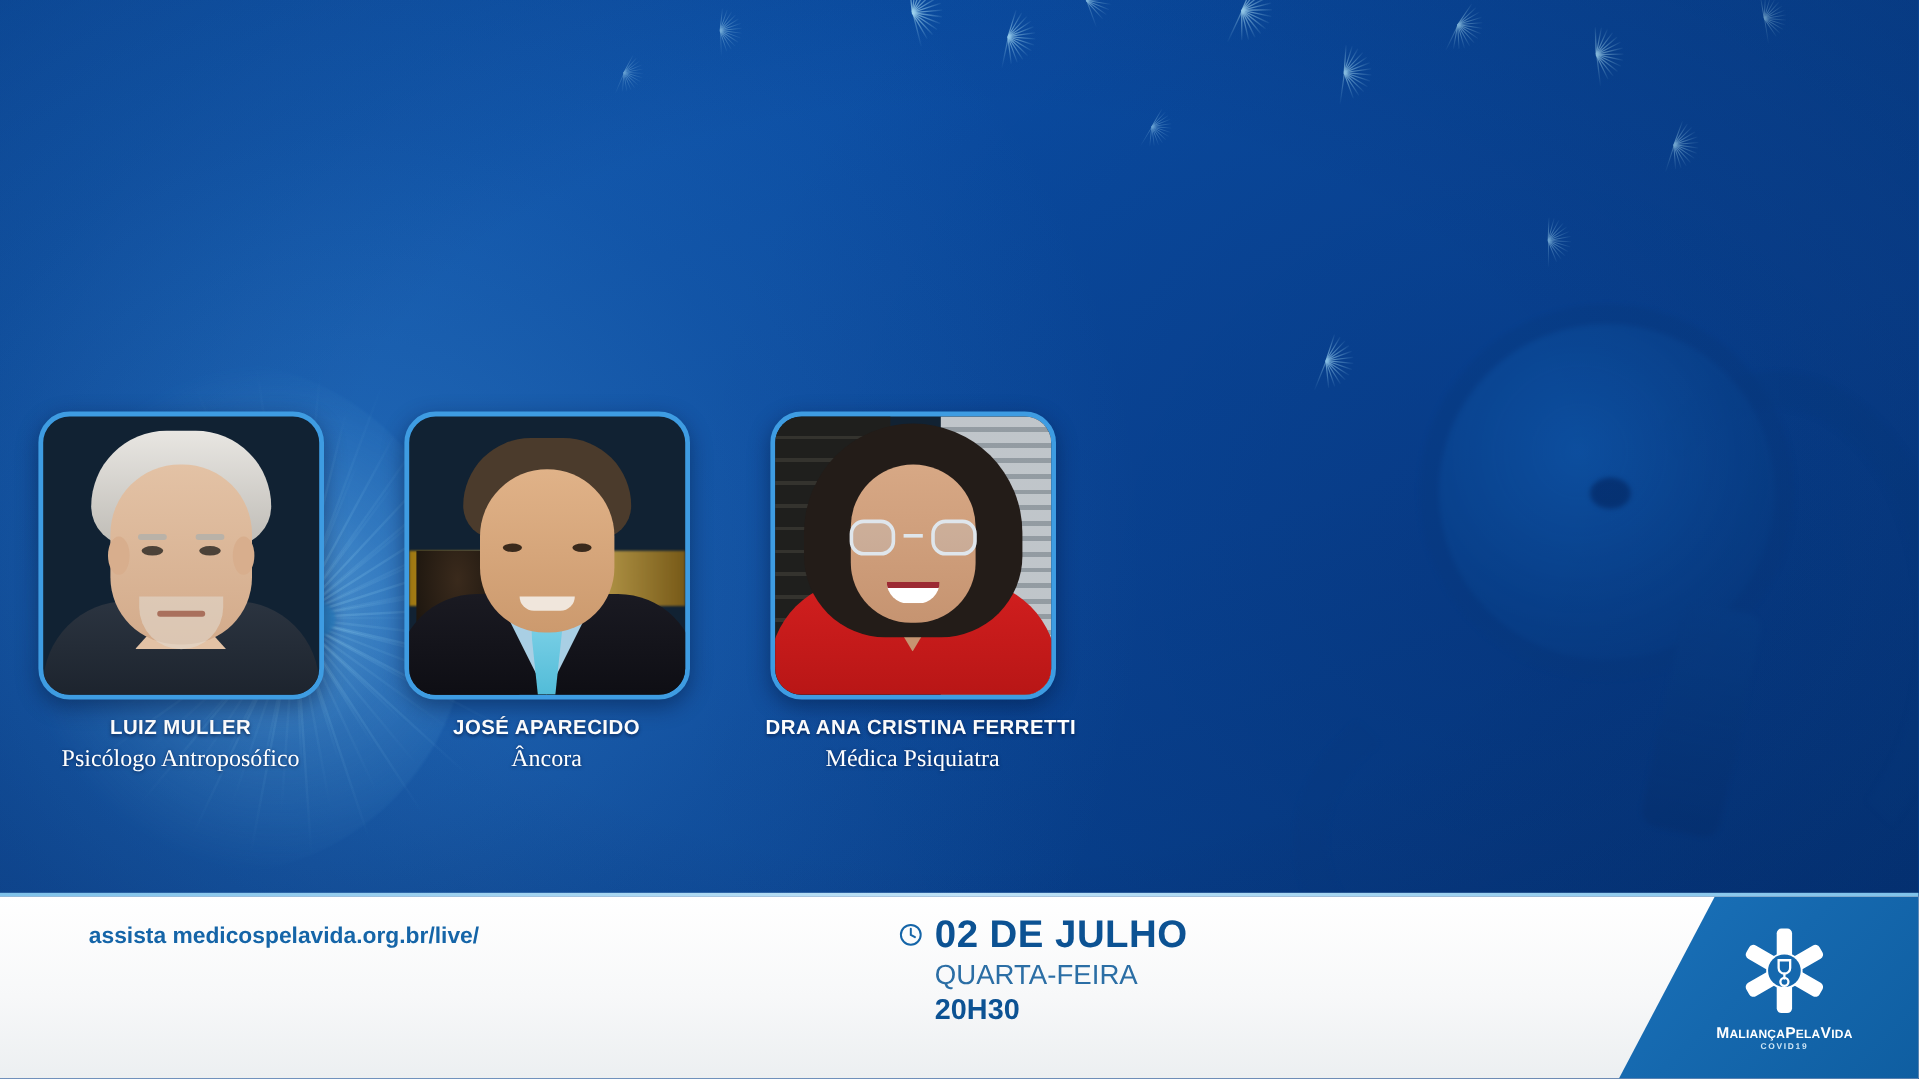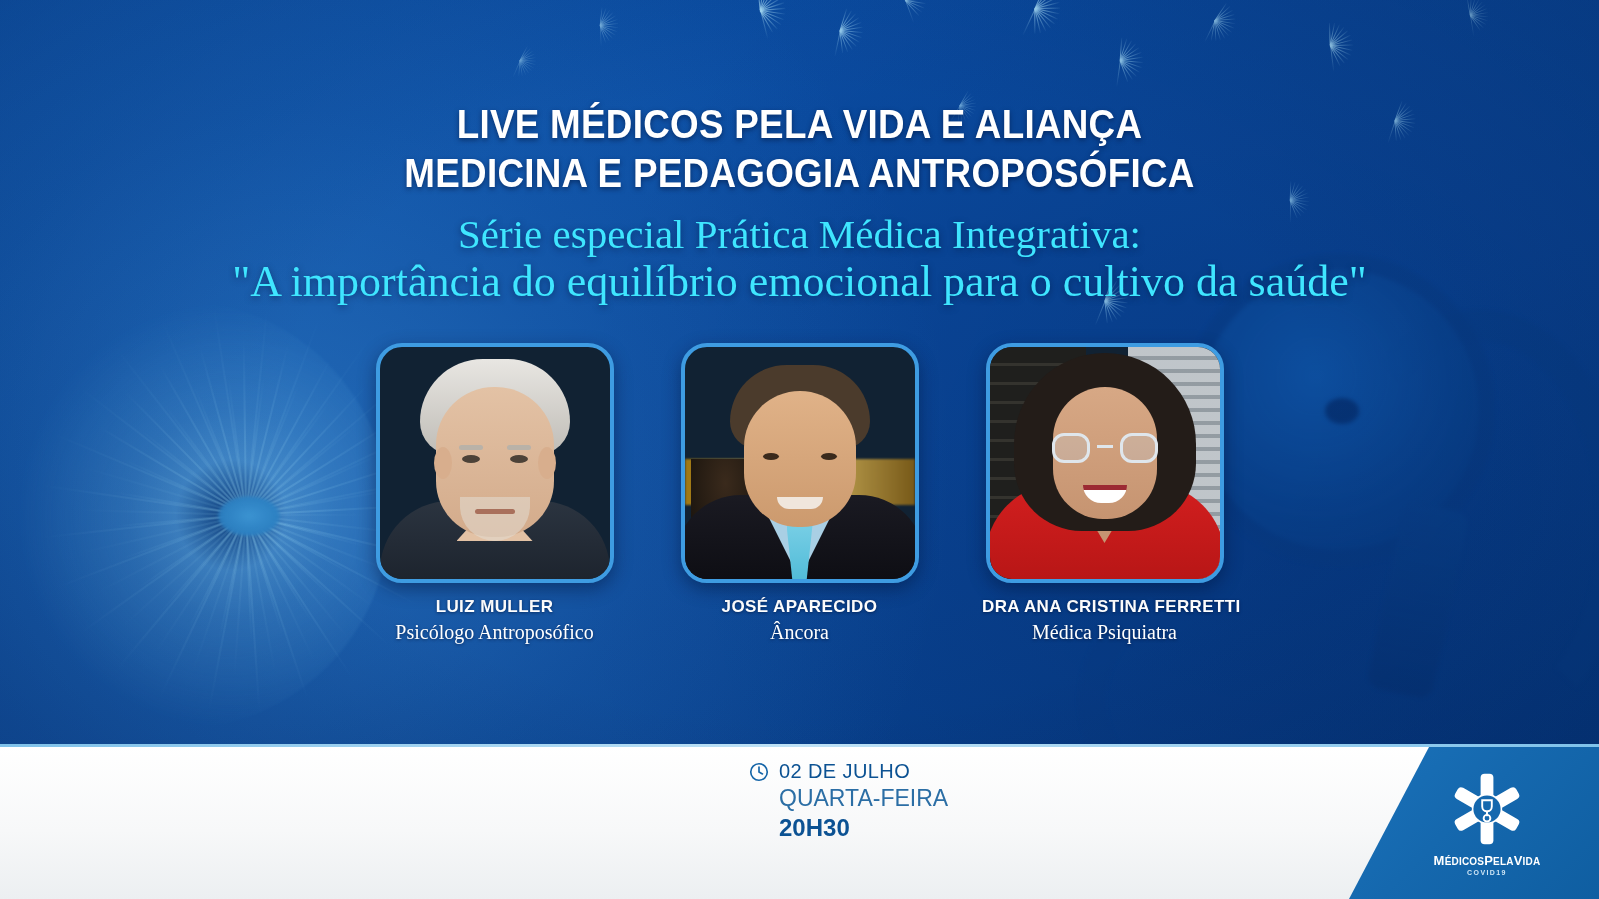--- a/index.html
+++ b/index.html
@@ -99,21 +99,21 @@
   .subtitle{ margin-top:12px; }
   .sub-line{
     color:#3fe6ff; font-family:"Liberation Serif", serif; font-size:41px; line-height:48px;
     text-shadow:0 2px 6px rgba(0,22,60,0.5); white-space:nowrap;
   }
   .sub-line.big{ font-size:44px; }
 
   
   .speakers{
     position:absolute; top:343px; left:0; right:0; z-index:6;
-    display:flex; justify-content:center; align-items:flex-start; gap:60px;
+    display:flex; align-items:flex-start; gap:60px;padding-left:28px;
   }
   .speaker{ width:245px; text-align:center; }
   .photo{
     width:238px; height:240px; margin:0 auto; border-radius:26px;
     border:4px solid #3e9ce2; overflow:hidden; position:relative;
     box-shadow:0 6px 18px rgba(0,18,54,0.45);
     background:#123;
   }
   .photo .inner{ position:absolute; inset:0; }
   .p1 .hair{ position:absolute; left:50%; top:12px; width:150px; height:96px; transform:translateX(-50%);
@@ -191,21 +191,21 @@
     position:absolute; left:0; right:0; top:-3px; height:3px;
     background:linear-gradient(90deg,#7fc2ea,#bfe2f6 50%,#7fc2ea);
   }
   .assista{ position:absolute; left:74px; top:17px; }
   .assista-title{ color:#1565a8; font-weight:bold; font-size:23px; letter-spacing:.6px; }
   .assista-url{ color:#1565a8; font-weight:bold; font-size:19px; margin-top:6px; }
 
   .when{ position:absolute; left:748px; top:13px; }
   .when-row{ display:flex; align-items:center; gap:9px; }
   .clock-icon{ width:22px; height:22px; flex:0 0 auto; }
-  .when-date{ color:#0c5293; font-weight:normal; font-size:20px; letter-spacing:.4px; }
+  .when-date{ color:#0c5293; font-weight:bold; font-size:32px; letter-spacing:.4px; }
   .when-day{ color:#2b6ea5; font-size:23px; margin-top:2px; margin-left:31px; }
   .when-time{ color:#0c5293; font-weight:bold; font-size:24px; margin-top:2px; margin-left:31px; }
 
   .logo-panel{
     position:absolute; right:0; bottom:0; width:250px; height:152px;
     background:linear-gradient(135deg,#1a72ba 0%, #1568ae 45%, #0f5ea1 100%);
     clip-path:polygon(32% 0, 100% 0, 100% 100%, 0 100%);
   }
   .logo-wrap{ position:absolute; right:28px; top:22px; width:168px; text-align:center; }
   .logo-star{ width:80px; height:80px; margin:0 auto; position:relative; }
@@ -532,28 +532,20 @@
       <div class="tube"></div>
       <div class="tube2"></div>
       <div class="bell"></div>
       <div class="bell-dot"></div>
       <div class="stem"></div>
     </div>
 
     <div class="vignette"></div>
   </div>
 
-  <div class="titles">
-    <div class="title-line">LIVE MÉDICOS PELA VIDA E ALIANÇA</div>
-    <div class="title-line">MEDICINA E PEDAGOGIA ANTROPOSÓFICA</div>
-    <div class="subtitle">
-      <div class="sub-line">Série especial Prática Médica Integrativa:</div>
-      <div class="sub-line big">"A importância do equilíbrio emocional para o cultivo da saúde"</div>
-    </div>
-  </div>
 
   <div class="speakers">
 
     <div class="speaker">
       <div class="photo">
         <div class="inner p1">
           <div class="shirt"></div>
             <div class="collar"></div>
           <div class="hair"></div>
             <div class="face"></div>
@@ -607,20 +599,21 @@
       </div>
       <div class="sp-name">DRA ANA CRISTINA FERRETTI</div>
       <div class="sp-role">Médica Psiquiatra</div>
     </div>
   </div>
 
   <div class="footer">
     <div class="footer-topline"></div>
 
     <div class="assista">
+      <div class="assista-url">assista medicospelavida.org.br/live/</div>
     </div>
 
     <div class="when">
       <div class="when-row">
         <span class="clock-icon">
           <svg viewBox="0 0 24 24" width="22" height="22" fill="none" stroke="#1565a8" stroke-width="1.8">
             <circle cx="12" cy="12" r="9"></circle>
             <path d="M12 6.5 V12 L15.8 14.1" stroke-linecap="round"></path>
           </svg>
         </span>
@@ -642,20 +635,20 @@
             <circle cx="50" cy="50" r="19" fill="#ffffff"></circle>
             <circle cx="50" cy="50" r="17" fill="#1568ae"></circle>
             <g stroke="#ffffff" stroke-width="2.4" fill="none" stroke-linecap="round">
               <path d="M44 39 h12 v8 a6 6 0 0 1 -12 0 z"></path>
               <path d="M50 53 v5"></path>
               <circle cx="50" cy="61.5" r="4.2"></circle>
             </g>
           </svg>
         </div>
         <div class="logo-text">
-          <span>M</span><span class="sm">ÉDICOS</span><span>P</span><span class="sm">ELA</span><span>V</span><span class="sm">IDA</span>
+          <span>M</span><span class="sm">ALIANÇA</span><span>P</span><span class="sm">ELA</span><span>V</span><span class="sm">IDA</span>
         </div>
         <div class="logo-sub">COVID19</div>
       </div>
     </div>
   </div>
 
 </div>
 
 </body></html>

